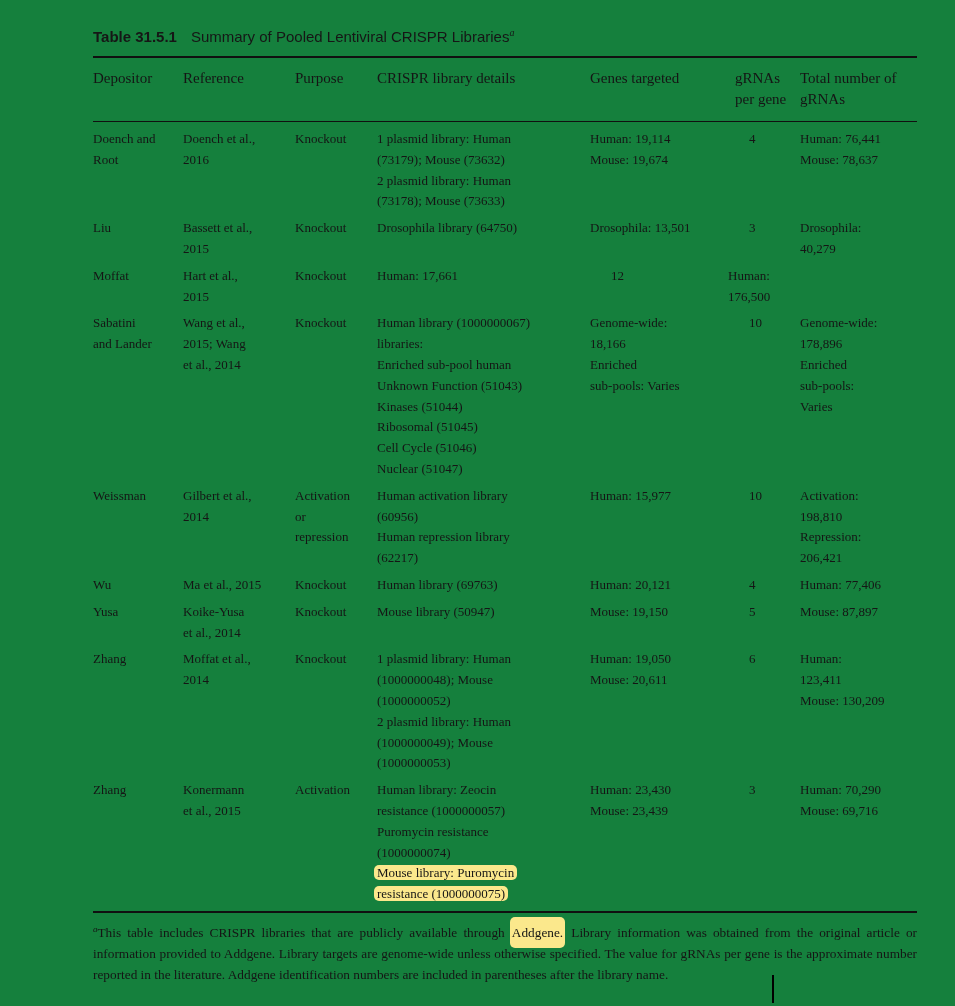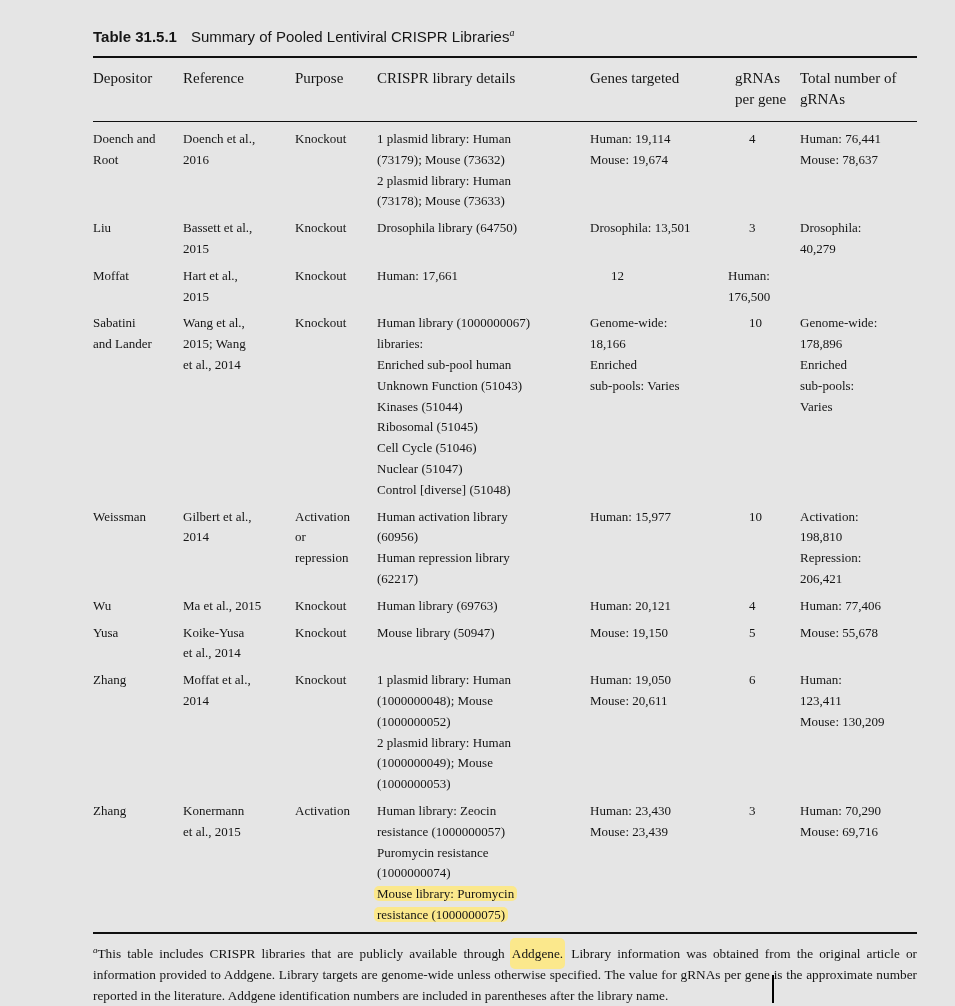--- a/index.html
+++ b/index.html
@@ -4,21 +4,21 @@
 <style>
   * { margin: 0; padding: 0; box-sizing: border-box; }
   html, body { background: #ffffff; }
   body {
     width: 955px; height: 1006px;
     font-family: "Liberation Serif", serif;
     color: #151515;
     position: relative;
     overflow: hidden;
   }
-  .page { position: absolute; left: 0; top: 0; width: 955px; height: 1006px; background: #e5e5e5; }
+  .page { position: absolute; left: 0; top: 0; width: 955px; height: 1006px; background: #15803d; }
   .content { position: absolute; left: 93px; top: 0; width: 824px; }
 
   
   .title {
     padding-top: 28px;
     font-family: "Liberation Sans", sans-serif;
     font-size: 15px;
     color: #161616;
     white-space: nowrap;
   }
@@ -217,21 +217,20 @@
           </div>
           <div class="tcell col-details">
             <div class="line">Human library (1000000067)</div>
             <div class="line">libraries:</div>
             <div class="line">Enriched sub-pool human</div>
             <div class="line">Unknown Function (51043)</div>
             <div class="line">Kinases (51044)</div>
             <div class="line">Ribosomal (51045)</div>
             <div class="line">Cell Cycle (51046)</div>
             <div class="line">Nuclear (51047)</div>
-            <div class="line">Control [diverse] (51048)</div>
           </div>
           <div class="tcell col-genes">
             <div class="line">Genome-wide:</div>
             <div class="line">18,166</div>
             <div class="line">Enriched</div>
             <div class="line">sub-pools: Varies</div>
           </div>
           <div class="tcell col-grnas_per_gene">
             <div class="line">10</div>
           </div>
@@ -312,21 +311,21 @@
           <div class="tcell col-details">
             <div class="line">Mouse library (50947)</div>
           </div>
           <div class="tcell col-genes">
             <div class="line">Mouse: 19,150</div>
           </div>
           <div class="tcell col-grnas_per_gene">
             <div class="line">5</div>
           </div>
           <div class="tcell col-total_grnas">
-            <div class="line">Mouse: 55,678</div>
+            <div class="line">Mouse: 87,897</div>
           </div>
         </div>
         <div class="trow">
           <div class="tcell col-depositor">
             <div class="line">Zhang</div>
           </div>
           <div class="tcell col-reference">
             <div class="line">Moffat et al.,</div>
             <div class="line">2014</div>
           </div>

